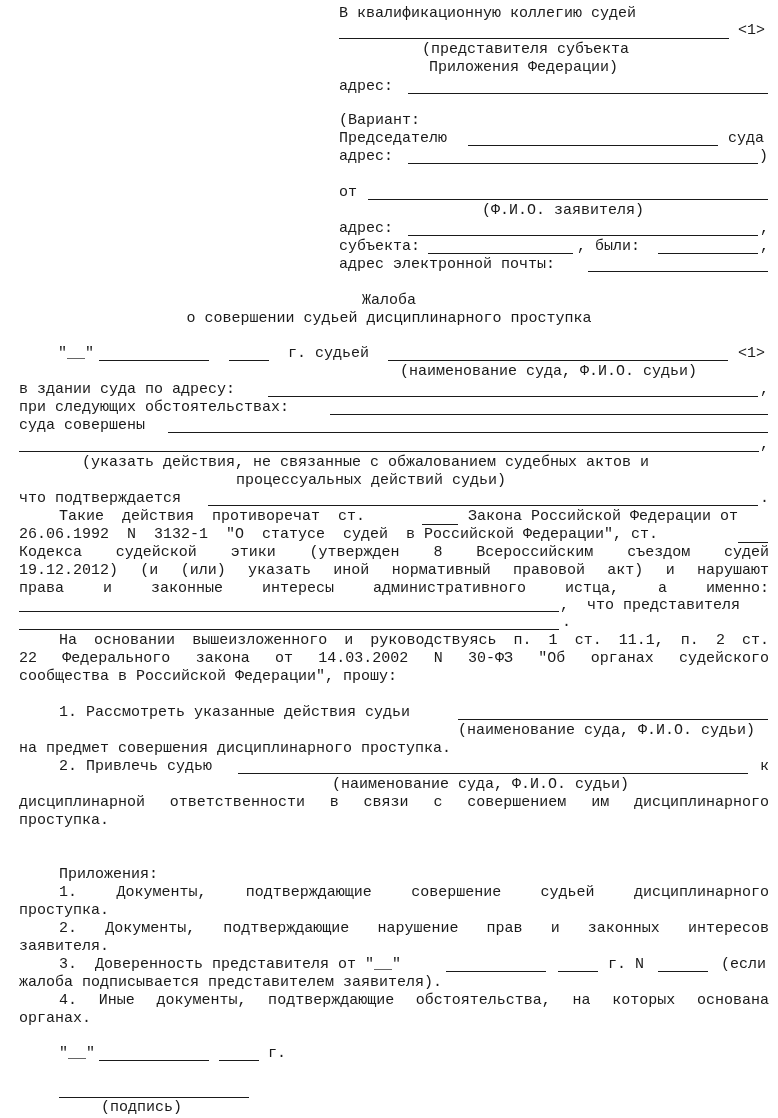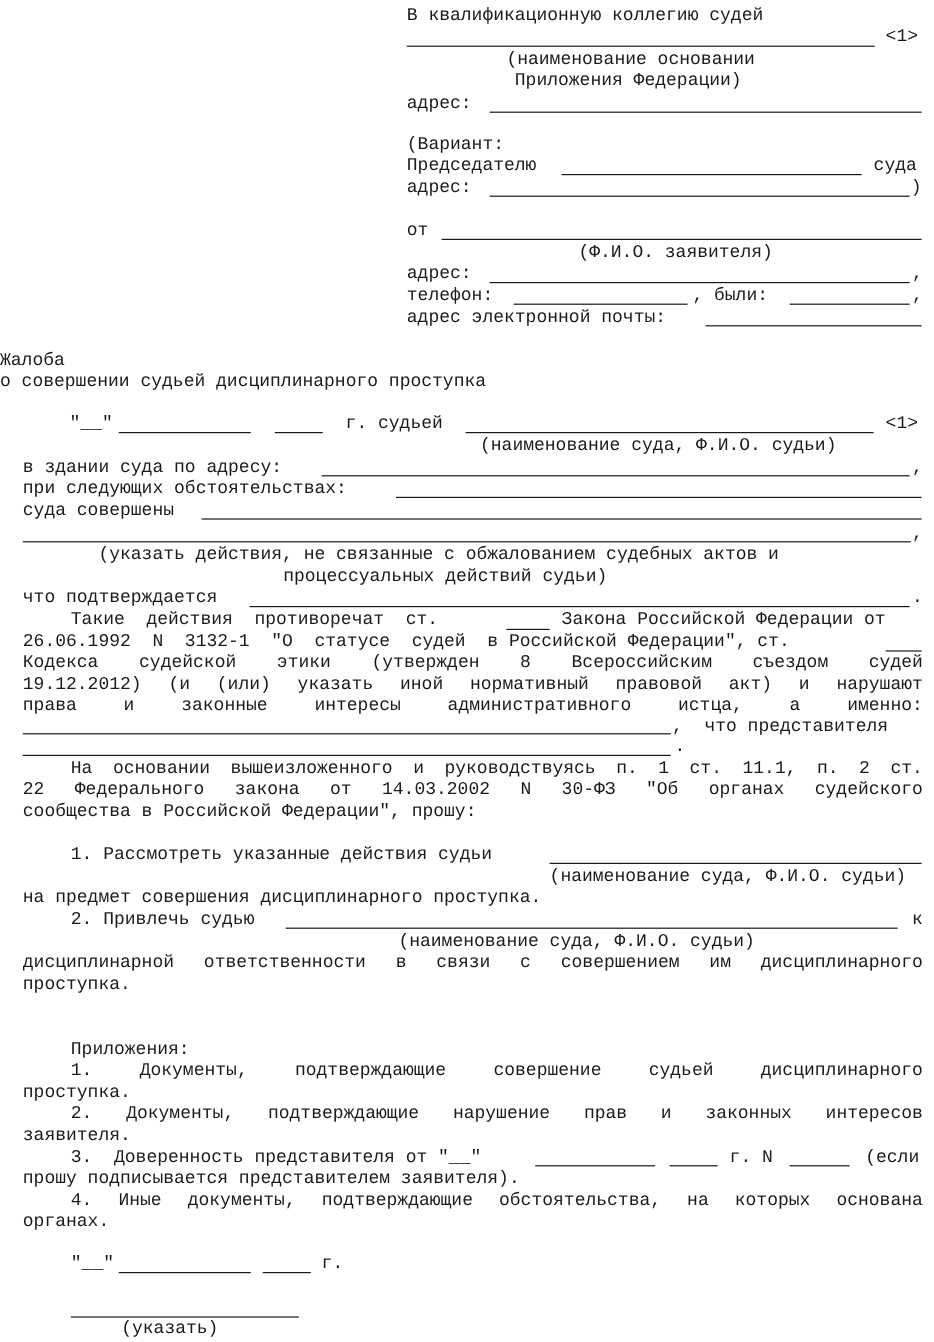--- a/index.html
+++ b/index.html
@@ -1,48 +1,48 @@
 <!DOCTYPE html>
 <html><head>
 <meta charset="utf-8">
 <style>
   html, body { margin: 0; padding: 0; background: #ffffff; }
   body { width: 778px; height: 1118px; position: relative; overflow: hidden;
          font-family: "Liberation Mono", "DejaVu Sans Mono", monospace; font-size: 15px; color: #1a1a1a; }
   .t { position: absolute; white-space: pre; line-height: 18px; }
   .ln { position: absolute; height: 0; border-bottom: 1px solid #1a1a1a; }
   .j { text-align: justify; text-align-last: justify; white-space: normal; }
-  .c { }
+  .c { text-align: center; }
 </style>
 </head>
 <body>
 
 <div class="t" style="left:339px;top:5px">В квалификационную коллегию судей</div>
 <div class="ln" style="left:339px;top:38px;width:390px"></div>
 <div class="t" style="left:738px;top:22px">&lt;1&gt;</div>
-<div class="t" style="left:422px;top:41px">(наименование основании</div>
+<div class="t" style="left:422px;top:41px">(представителя субъекта</div>
 <div class="t" style="left:429px;top:59px">Приложения Федерации)</div>
 <div class="t" style="left:339px;top:78px">адрес:</div>
 <div class="ln" style="left:408px;top:93px;width:360px"></div>
 
 <div class="t" style="left:339px;top:112px">(Вариант:</div>
 <div class="t" style="left:339px;top:130px">Председателю</div>
 <div class="ln" style="left:468px;top:145px;width:250px"></div>
 <div class="t" style="left:728px;top:130px">суда</div>
 <div class="t" style="left:339px;top:148px">адрес:</div>
 <div class="ln" style="left:408px;top:163px;width:350px"></div>
 <div class="t" style="left:759px;top:148px">)</div>
 
 <div class="t" style="left:339px;top:184px">от</div>
 <div class="ln" style="left:368px;top:199px;width:400px"></div>
 <div class="t" style="left:482px;top:202px">(Ф.И.О. заявителя)</div>
 <div class="t" style="left:339px;top:220px">адрес:</div>
 <div class="ln" style="left:408px;top:235px;width:350px"></div>
 <div class="t" style="left:760px;top:220px">,</div>
-<div class="t" style="left:339px;top:238px">телефон:</div>
+<div class="t" style="left:339px;top:238px">субъекта:</div>
 <div class="ln" style="left:428px;top:253px;width:145px"></div>
 <div class="t" style="left:577px;top:238px">, были:</div>
 <div class="ln" style="left:658px;top:253px;width:100px"></div>
 <div class="t" style="left:760px;top:238px">,</div>
 <div class="t" style="left:339px;top:256px">адрес электронной почты:</div>
 <div class="ln" style="left:588px;top:271px;width:180px"></div>
 
 <div class="t c" style="left:0;top:292px;width:778px">Жалоба</div>
 <div class="t c" style="left:0;top:310px;width:778px">о совершении судьей дисциплинарного проступка</div>
 
@@ -101,22 +101,22 @@
 <div class="t j" style="left:59px;top:884px;width:710px">1.   Документы,   подтверждающие   совершение   судьей  дисциплинарного</div>
 <div class="t" style="left:19px;top:902px">проступка.</div>
 <div class="t j" style="left:59px;top:920px;width:710px">2.  Документы,  подтверждающие  нарушение  прав  и  законных  интересов</div>
 <div class="t" style="left:19px;top:938px">заявителя.</div>
 <div class="t" style="left:59px;top:956px">3.  Доверенность представителя от "__"</div>
 <div class="ln" style="left:446px;top:971px;width:100px"></div>
 <div class="ln" style="left:558px;top:971px;width:40px"></div>
 <div class="t" style="left:608px;top:956px">г. N</div>
 <div class="ln" style="left:658px;top:971px;width:50px"></div>
 <div class="t" style="left:721px;top:956px">(если</div>
-<div class="t" style="left:19px;top:974px">прошу подписывается представителем заявителя).</div>
+<div class="t" style="left:19px;top:974px">жалоба подписывается представителем заявителя).</div>
 <div class="t j" style="left:59px;top:992px;width:710px">4.  Иные  документы, подтверждающие обстоятельства, на которых основана</div>
 <div class="t" style="left:19px;top:1010px">органах.</div>
 
 <div class="t" style="left:59px;top:1045px">"__"</div>
 <div class="ln" style="left:99px;top:1060px;width:110px"></div>
 <div class="ln" style="left:219px;top:1060px;width:40px"></div>
 <div class="t" style="left:268px;top:1045px">г.</div>
 <div class="ln" style="left:59px;top:1097px;width:190px"></div>
-<div class="t" style="left:101px;top:1099px">(указать)</div>
+<div class="t" style="left:101px;top:1099px">(подпись)</div>
 
 </body></html>

